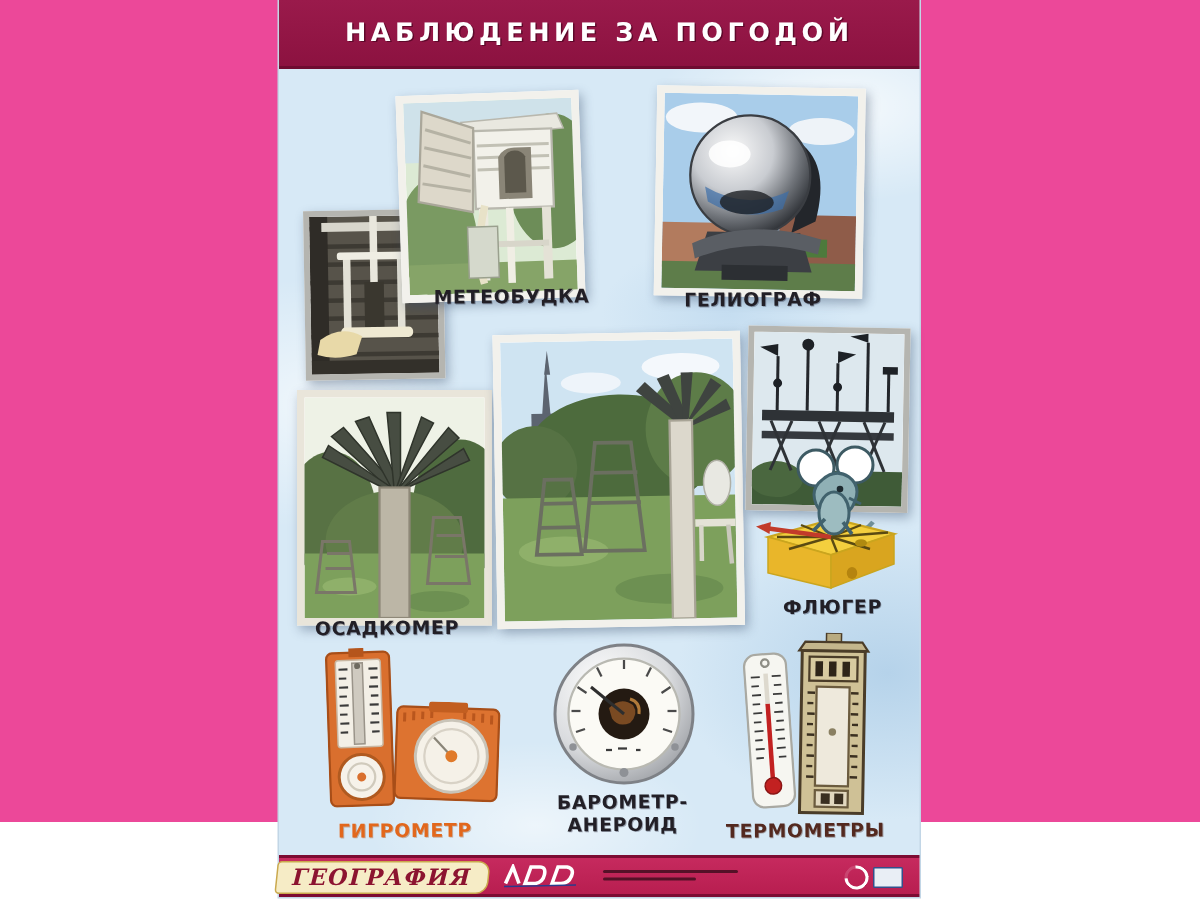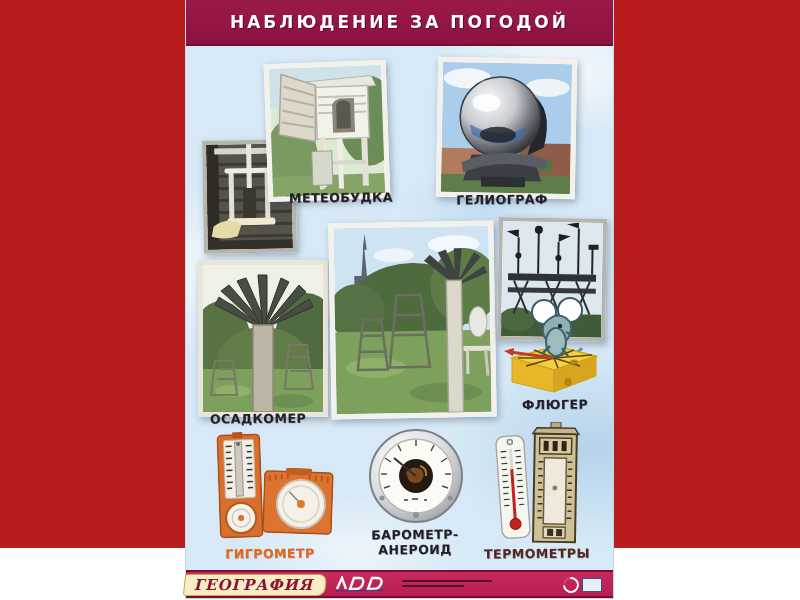--- a/index.html
+++ b/index.html
@@ -1,17 +1,17 @@
 <!DOCTYPE html>
 <html><head>
 <meta charset="utf-8">
 <style>
   html,body{margin:0;padding:0;}
   body{width:800px;height:600px;background:#ffffff;font-family:"DejaVu Sans",sans-serif;overflow:hidden;}
-  .page{position:relative;width:800px;height:548px;background:#b91c1c;}
+  .page{position:relative;width:800px;height:548px;background:#ec4899;}
   .poster{
     position:absolute;left:186px;top:0;width:427px;height:598px;
     background:#d7e9f6;
     background-image:
       radial-gradient(ellipse 180px 90px at 88% 12%, rgba(255,255,255,.75), rgba(255,255,255,0) 70%),
       radial-gradient(ellipse 150px 120px at 5% 45%, rgba(255,255,255,.6), rgba(255,255,255,0) 70%),
       radial-gradient(ellipse 200px 140px at 95% 75%, rgba(173,205,231,.8), rgba(173,205,231,0) 70%),
       radial-gradient(ellipse 160px 80px at 40% 92%, rgba(255,255,255,.55), rgba(255,255,255,0) 70%),
       radial-gradient(ellipse 120px 70px at 70% 35%, rgba(195,220,240,.9), rgba(195,220,240,0) 70%);
     box-shadow:0 0 0 1px #c2d6e6;

